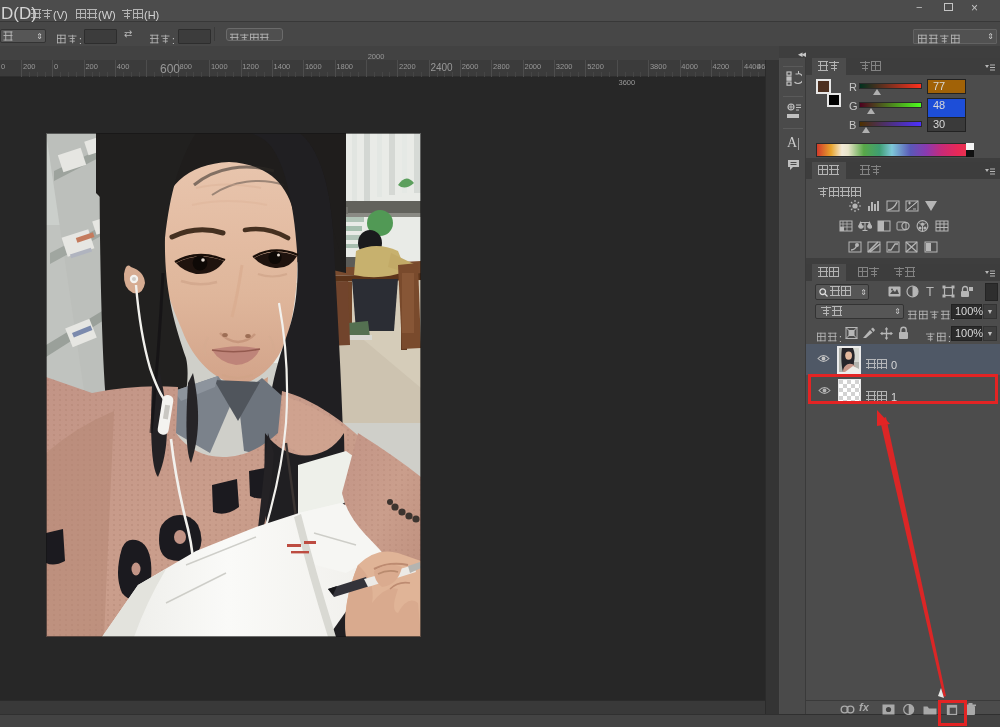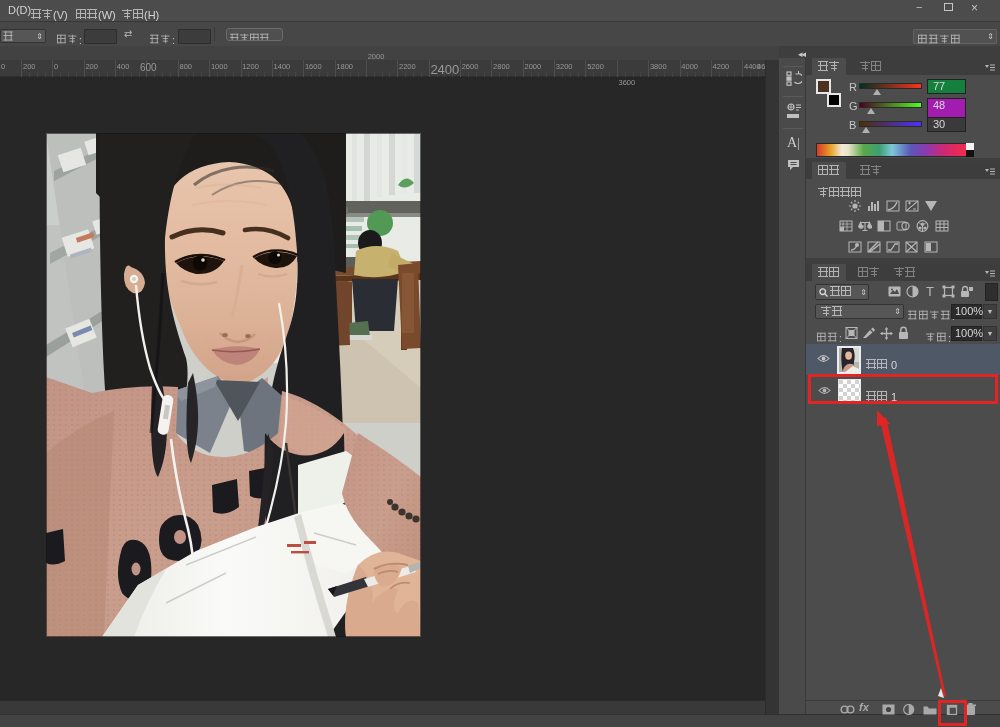--- a/index.html
+++ b/index.html
@@ -59,21 +59,21 @@
 <div class="abs" id="canvas"></div>
 <div class="abs" id="vscroll"></div>
 <div class="abs" id="hscrollband"></div>
 <div class="abs" id="rightcol"></div>
 <div class="abs" id="colhead">
       <span style="position:absolute;left:19px;top:3px;font-size:9px;letter-spacing:-1px">◂◂</span>
     </div>
 <div class="abs" id="iconstrip"></div>
 <div class="abs" id="statusbar"></div>
 <div id="menuitems">
- <div class="abs" style="left:8px;top:4px;color:#d4d4d4;font-size:11px">D(D)</div>
+ <div class="abs" style="left:1px;top:4px;color:#d4d4d4;font-size:17px">D(D)</div>
  <div class="abs" style="left:31px;top:5px"><span class="hz hza"></span><span class="hz hzb"></span><span style="color:#d4d4d4;font-size:11px">(V)</span></div>
  <div class="abs" style="left:76px;top:5px"><span class="hz hzc"></span><span class="hz hza"></span><span style="color:#d4d4d4;font-size:11px">(W)</span></div>
  <div class="abs" style="left:122px;top:5px"><span class="hz hzb"></span><span class="hz hzc"></span><span style="color:#d4d4d4;font-size:11px">(H)</span></div>
  <div class="abs" style="left:916px;top:1px;color:#c4c4c4;font-size:11px;letter-spacing:14px">−</div>
  <div class="abs" style="left:944px;top:3px;width:9px;height:8px;border:1px solid #c4c4c4"></div>
  <div class="abs" style="left:971px;top:1px;color:#c4c4c4;font-size:12px">×</div>
 
  <div class="abs ddl" style="left:0px;top:29px;width:46px;height:14px"><span class="hz hza" style="margin-left:2px;transform:scale(.9)"></span><span class="spin" style="position:absolute;right:3px;top:2px">⇕</span></div>
  <div class="abs" style="left:57px;top:30px"><span class="hz hzc sm"></span><span class="hz hzb sm"></span><span style="color:#c8c8c8;font-size:10px">:</span></div>
  <div class="abs inbox" style="left:84px;top:29px;width:33px;height:15px"></div>
@@ -88,30 +88,30 @@
 
  <div class="abs" style="left:0;top:60px;width:765px;height:17px;background:
    repeating-linear-gradient(90deg,#4d4d4d 0,#4d4d4d 1px,transparent 1px,transparent 31.36px) 20.7px 0/745px 17px no-repeat,
    repeating-linear-gradient(90deg,#454545 0,#454545 1px,transparent 1px,transparent 7.84px) 20.7px 12px/745px 5px no-repeat"></div>
  <div id="rulnums">
  <span class="abs" style="left:1px;top:62px;font-size:7.5px;color:#989898">0</span>
  <span class="abs" style="left:23px;top:62px;font-size:7.5px;color:#989898">200</span>
  <span class="abs" style="left:54.1px;top:62px;font-size:7.5px;color:#989898">0</span>
  <span class="abs" style="left:85.4px;top:62px;font-size:7.5px;color:#989898">200</span>
  <span class="abs" style="left:116.8px;top:62px;font-size:7.5px;color:#989898">400</span>
- <span class="abs" style="left:140px;top:62px;font-size:10px;color:#989898">600</span>
+ <span class="abs" style="left:160px;top:62px;font-size:12px;color:#989898">600</span>
  <span class="abs" style="left:179.5px;top:62px;font-size:7.5px;color:#989898">800</span>
  <span class="abs" style="left:210.9px;top:62px;font-size:7.5px;color:#989898">1000</span>
  <span class="abs" style="left:242.2px;top:62px;font-size:7.5px;color:#989898">1200</span>
  <span class="abs" style="left:273.6px;top:62px;font-size:7.5px;color:#989898">1400</span>
  <span class="abs" style="left:304.9px;top:62px;font-size:7.5px;color:#989898">1600</span>
  <span class="abs" style="left:336.3px;top:62px;font-size:7.5px;color:#989898">1800</span>
  <span class="abs" style="left:367.7px;top:52px;font-size:7.5px;color:#989898">2000</span>
  <span class="abs" style="left:399.0px;top:62px;font-size:7.5px;color:#989898">2200</span>
- <span class="abs" style="left:430.4px;top:62px;font-size:13px;color:#989898">2400</span>
+ <span class="abs" style="left:430.4px;top:62px;font-size:10px;color:#989898">2400</span>
  <span class="abs" style="left:461.7px;top:62px;font-size:7.5px;color:#989898">2600</span>
  <span class="abs" style="left:493.1px;top:62px;font-size:7.5px;color:#989898">2800</span>
  <span class="abs" style="left:524.5px;top:62px;font-size:7.5px;color:#989898">2000</span>
  <span class="abs" style="left:555.8px;top:62px;font-size:7.5px;color:#989898">3200</span>
  <span class="abs" style="left:587.2px;top:62px;font-size:7.5px;color:#989898">5200</span>
  <span class="abs" style="left:618.5px;top:78px;font-size:7.5px;color:#989898">3600</span>
  <span class="abs" style="left:649.9px;top:62px;font-size:7.5px;color:#989898">3800</span>
  <span class="abs" style="left:681.3px;top:62px;font-size:7.5px;color:#989898">4000</span>
  <span class="abs" style="left:712.6px;top:62px;font-size:7.5px;color:#989898">4200</span>
  <span class="abs" style="left:744.0px;top:62px;font-size:7.5px;color:#989898">4400</span>
@@ -355,25 +355,25 @@
  <svg class="pmenu" viewBox="0 0 12 8">
           <path d="M1 2l2 3 2-3z" fill="#b5b5b5"></path>
           <path d="M6 2h5M6 4.5h5M6 7h5" stroke="#b5b5b5" stroke-width="1"></path>
         </svg>
 </div>
 <div class="abs" style="left:816px;top:79px;width:15px;height:15px;border:2px solid #e6e6e6;background:#4d3020;z-index:3"></div>
 <div class="abs" style="left:827px;top:93px;width:14px;height:14px;border:2px solid #e6e6e6;background:#000;z-index:2"></div>
 <div class="abs" style="left:849px;top:81px;color:#c6c6c6;font-size:11px">R</div>
 <div class="abs" style="left:859px;top:83px;width:63px;height:6px;border:1px solid #2a2a2a;background:linear-gradient(90deg,rgb(0,48,30),rgb(128,48,30),rgb(255,48,30))"></div>
 <div class="abs" style="left:873px;top:89px;width:0;height:0;border-left:4px solid transparent;border-right:4px solid transparent;border-bottom:6px solid #b0b0b0"></div>
-<div class="abs valbox" style="left:927px;top:79px;width:39px;height:15px;background:#15803d"><span style="margin-left:5px">77</span></div>
+<div class="abs valbox" style="left:927px;top:79px;width:39px;height:15px;background:#a16207"><span style="margin-left:5px">77</span></div>
 <div class="abs" style="left:849px;top:100px;color:#c6c6c6;font-size:11px">G</div>
 <div class="abs" style="left:859px;top:102px;width:63px;height:6px;border:1px solid #2a2a2a;background:linear-gradient(90deg,rgb(77,0,30),rgb(77,128,30),rgb(77,255,30))"></div>
 <div class="abs" style="left:867px;top:108px;width:0;height:0;border-left:4px solid transparent;border-right:4px solid transparent;border-bottom:6px solid #b0b0b0"></div>
-<div class="abs valbox" style="left:927px;top:98px;width:39px;height:32px;background:#a21caf"><span style="margin-left:5px">48</span></div>
+<div class="abs valbox" style="left:927px;top:98px;width:39px;height:32px;background:#1d4ed8"><span style="margin-left:5px">48</span></div>
 <div class="abs" style="left:849px;top:119px;color:#c6c6c6;font-size:11px">B</div>
 <div class="abs" style="left:859px;top:121px;width:63px;height:6px;border:1px solid #2a2a2a;background:linear-gradient(90deg,rgb(77,48,0),rgb(77,48,128),rgb(77,48,255))"></div>
 <div class="abs" style="left:862px;top:127px;width:0;height:0;border-left:4px solid transparent;border-right:4px solid transparent;border-bottom:6px solid #b0b0b0"></div>
 <div class="abs valbox" style="left:927px;top:117px;width:39px;height:15px;background:#3a3a3a"><span style="margin-left:5px">30</span></div>
 <div class="abs" style="left:816px;top:143px;width:158px;height:14px;border:1px solid #2a2a2a;background:linear-gradient(90deg,#d23a2a,#e8a42c 9%,#f2ead8 16%,#e8e4c8 20%,#58a848 30%,#3e9e72 40%,#7ec8d8 48%,#5a58b8 60%,#8a3ab0 70%,#c82a78 80%,#e82858 90%,#e83848)"></div>
 <div class="abs" style="left:966px;top:143px;width:8px;height:7px;background:#f4f4f4"></div>
 <div class="abs" style="left:966px;top:150px;width:8px;height:7px;background:#111"></div>
 
 <div class="abs" style="left:806px;top:158px;width:194px;height:4px;background:#3e3e3e"></div>
 <div class="abs panel-tabs" style="left:806px;top:162px;width:194px">

